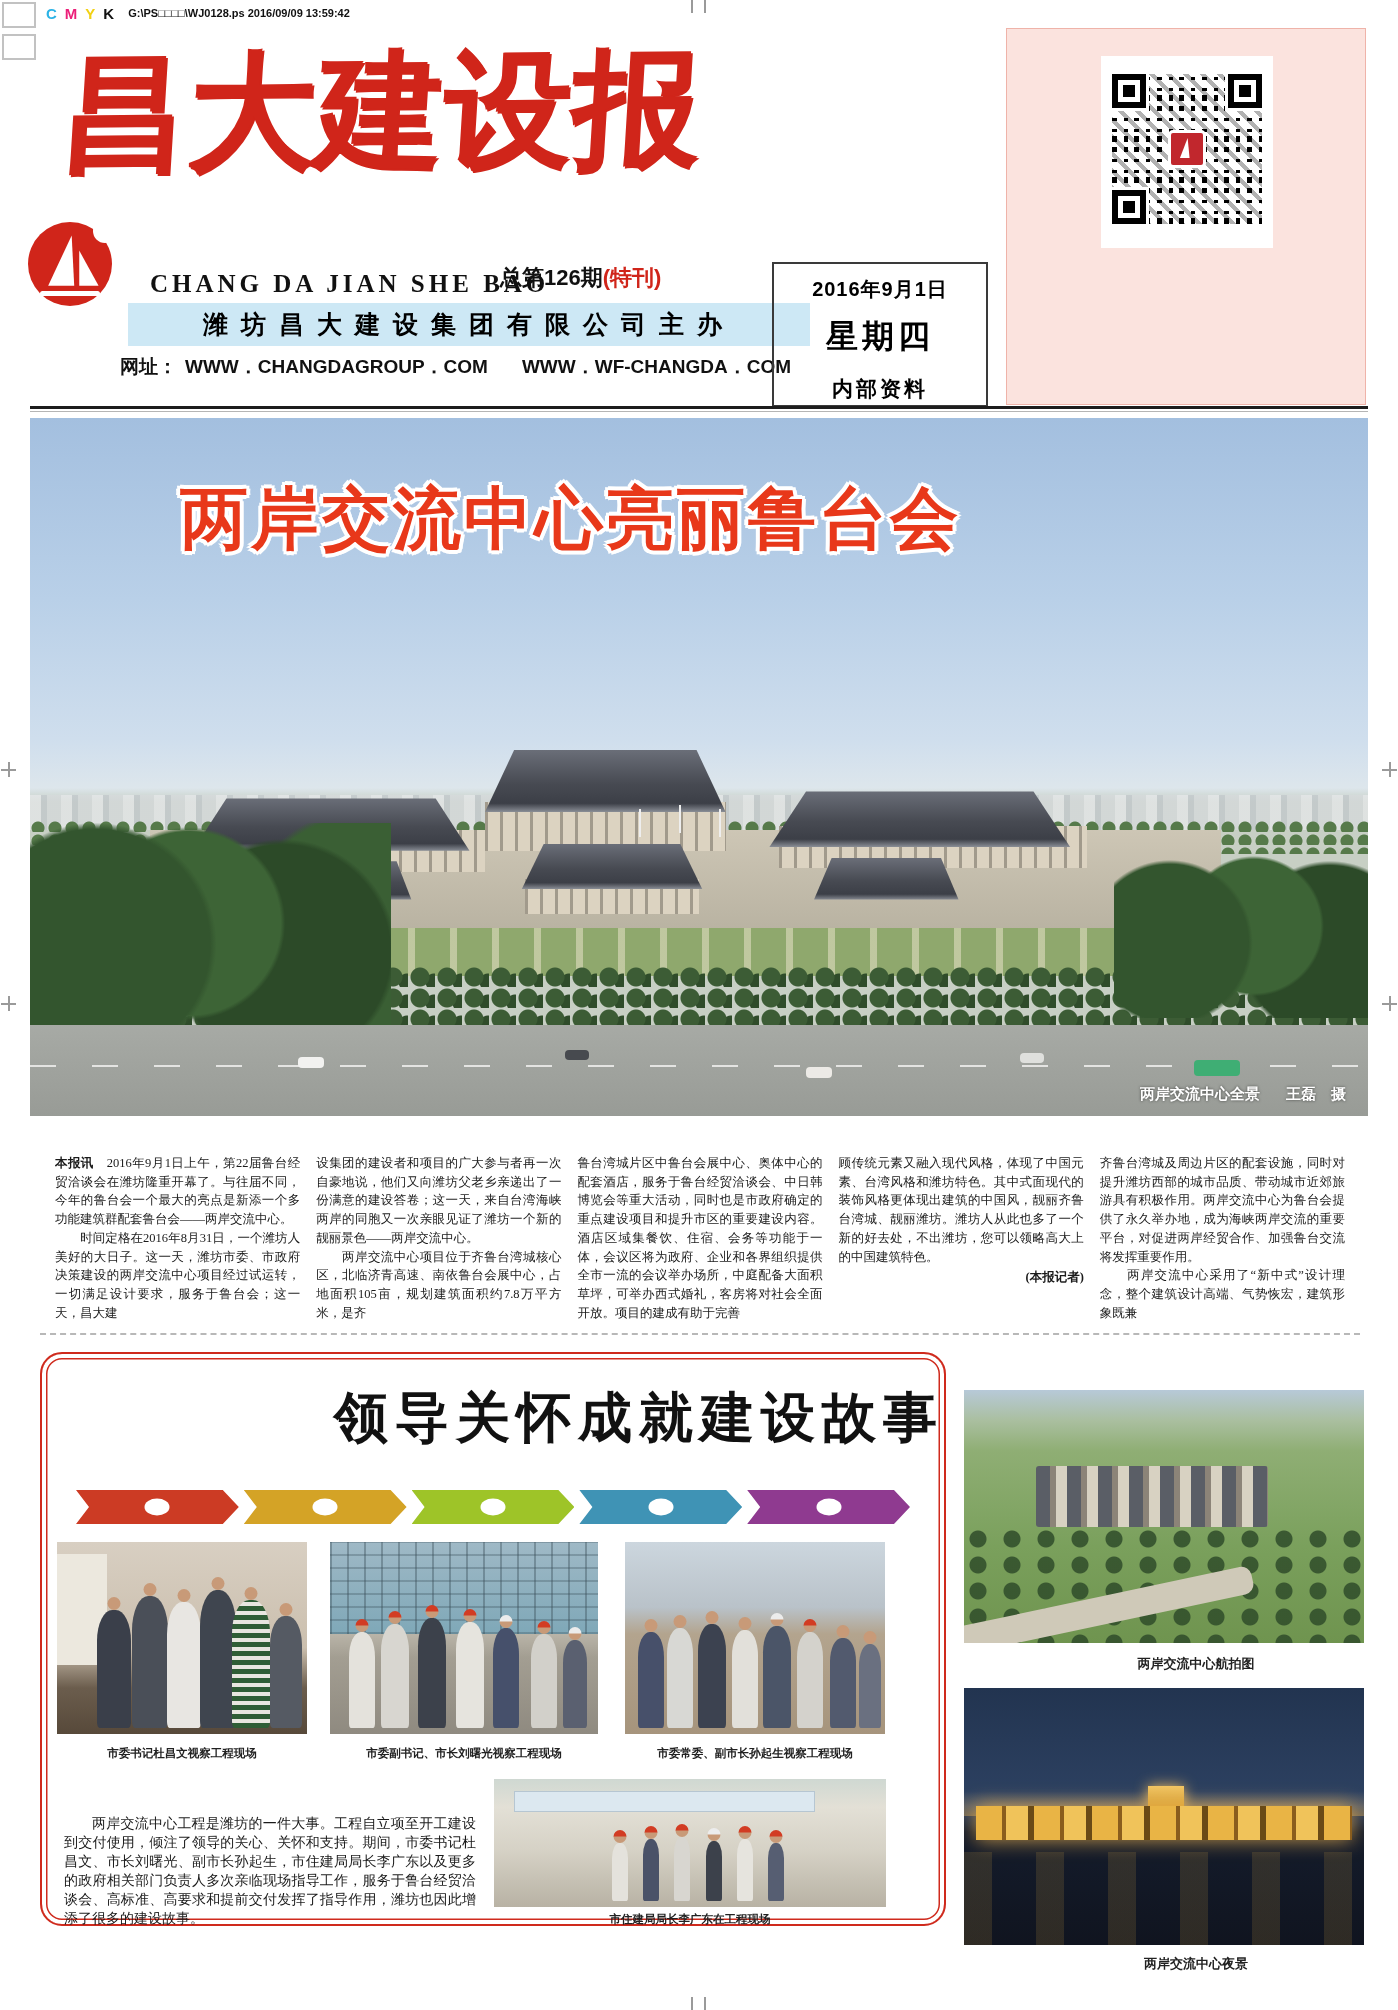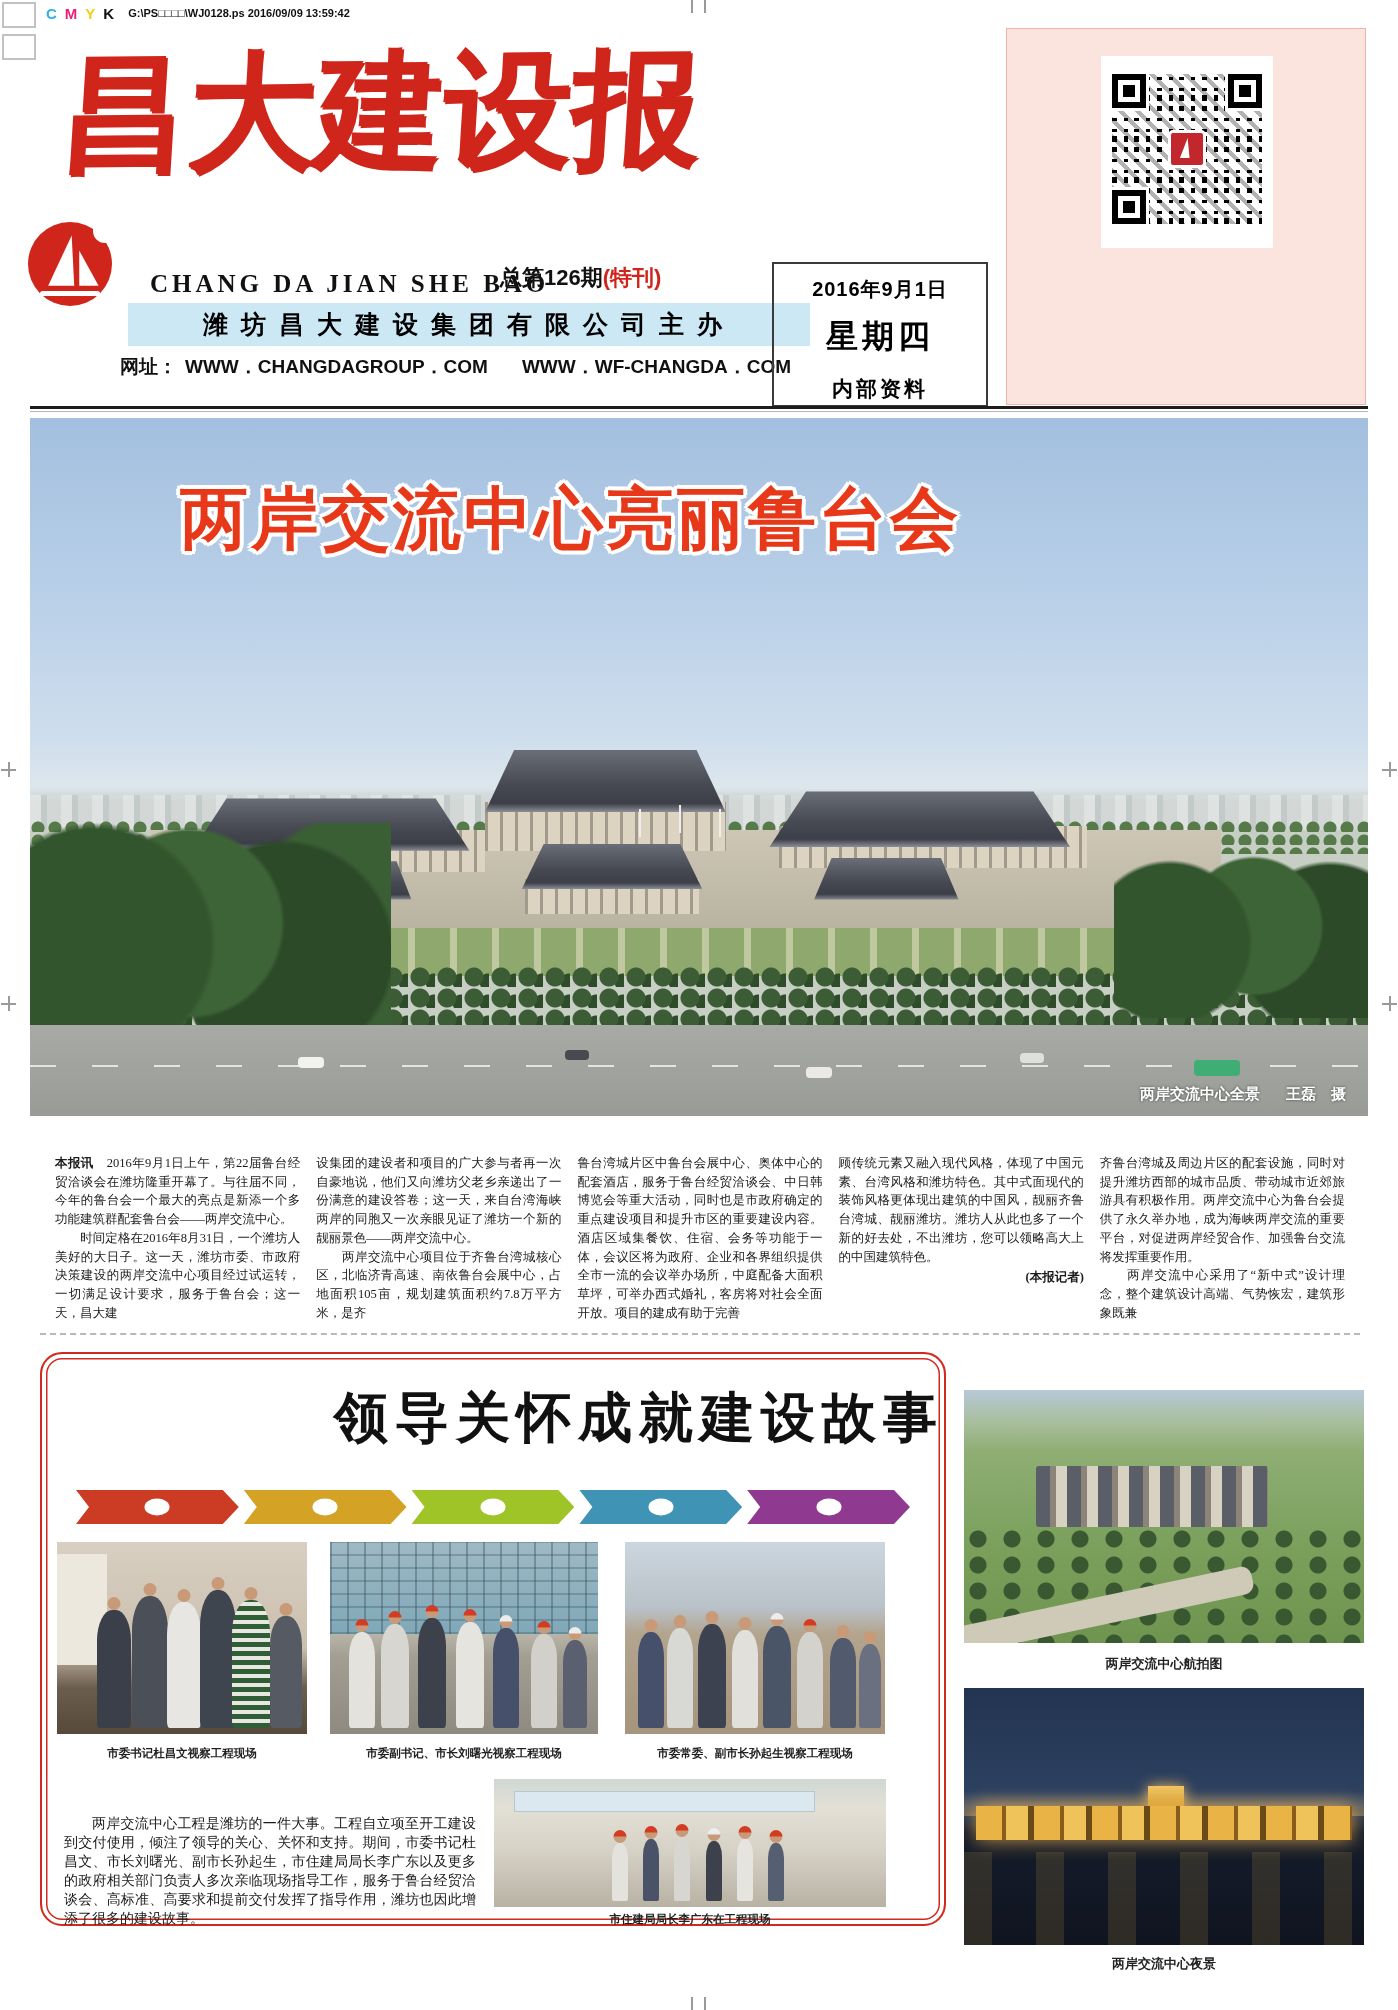--- a/index.html
+++ b/index.html
@@ -101,21 +101,21 @@
   .scene1 .win { position:absolute; left:0; top:6%; width:20%; height:58%; background:#ece8de; }
   .scene2 { background:linear-gradient(180deg,#9fb9c6 0%,#7fa8b8 48%,#b9b4a8 48%,#a39e92 60%,#8f8a80 100%); }
   .scaffold { position:absolute; left:0; right:0; top:0; height:48%;
     background-image:repeating-linear-gradient(90deg,rgba(55,75,85,.38) 0 2px,transparent 2px 17px),repeating-linear-gradient(0deg,rgba(55,75,85,.3) 0 2px,transparent 2px 13px); }
   .scene3 { background:linear-gradient(180deg,#ccd6de 0%,#b9c2c9 34%,#b3a48e 48%,#a6947c 100%); }
   .scene4 { background:linear-gradient(180deg,#cfd8d2 0%,#e3e0d6 22%,#d6d2c6 55%,#b8b2a4 100%); }
   .scene4 .banner { position:absolute; left:5%; top:9%; right:18%; height:17%; background:#dce8f0; border:1px solid #b6c6d2; }
 
   
   .sphoto { position:absolute; left:964px; width:400px; overflow:hidden; }
-  .scaption { position:absolute; left:964px; width:400px; text-align:center; font-family:"Liberation Serif", serif; font-size:13px; font-weight:bold; color:#222; }
+  .scaption { position:absolute; left:996px; width:400px; text-align:center; font-family:"Liberation Serif", serif; font-size:13px; font-weight:bold; color:#222; }
   .s1 { background:linear-gradient(180deg,#b7c9d8 0%,#aabfa0 12%,#8fae74 24%,#7aa05c 62%,#6f944f 100%); }
   .s1-complex { position:absolute; left:18%; top:30%; width:58%; height:24%; border-radius:3px; background:repeating-linear-gradient(90deg,#5a5e66 0 14px,#8c8478 14px 20px,#d8d2c2 20px 31px); }
   .s1-road { position:absolute; left:-12%; bottom:6%; width:85%; height:11%; background:#cfc9b8; transform:rotate(-12deg); border-radius:10px; }
   .s1-trees { position:absolute; left:0; right:0; bottom:0; height:46%; background-image:radial-gradient(circle at 14px 12px,rgba(47,76,42,.85) 8px,transparent 9px); background-size:34px 26px; }
   .s2 { background:linear-gradient(180deg,#223450 0%,#2c4060 40%,#31466a 46%,#141c2c 56%,#10141f 100%); }
   .s2-glow { position:absolute; left:0; right:0; top:40%; height:10%; background:linear-gradient(180deg,rgba(255,200,100,.0),rgba(255,195,90,.35)); }
   .s2-bldg { position:absolute; left:3%; right:3%; top:46%; height:13%; background:repeating-linear-gradient(90deg,#e9b445 0 26px,#8a5d1d 26px 30px,#f0c35a 30px 52px,#6a4a16 52px 58px); box-shadow:0 0 20px rgba(255,190,80,.75); }
   .s2-tower { position:absolute; left:46%; top:38%; width:9%; height:9%; background:linear-gradient(#f3c765,#c9952f); box-shadow:0 0 14px rgba(255,200,100,.9); }
   .s2-water { position:absolute; left:0; right:0; bottom:0; height:36%; background:repeating-linear-gradient(90deg,rgba(233,180,69,.14) 0 28px,transparent 28px 72px); }
 </style>

